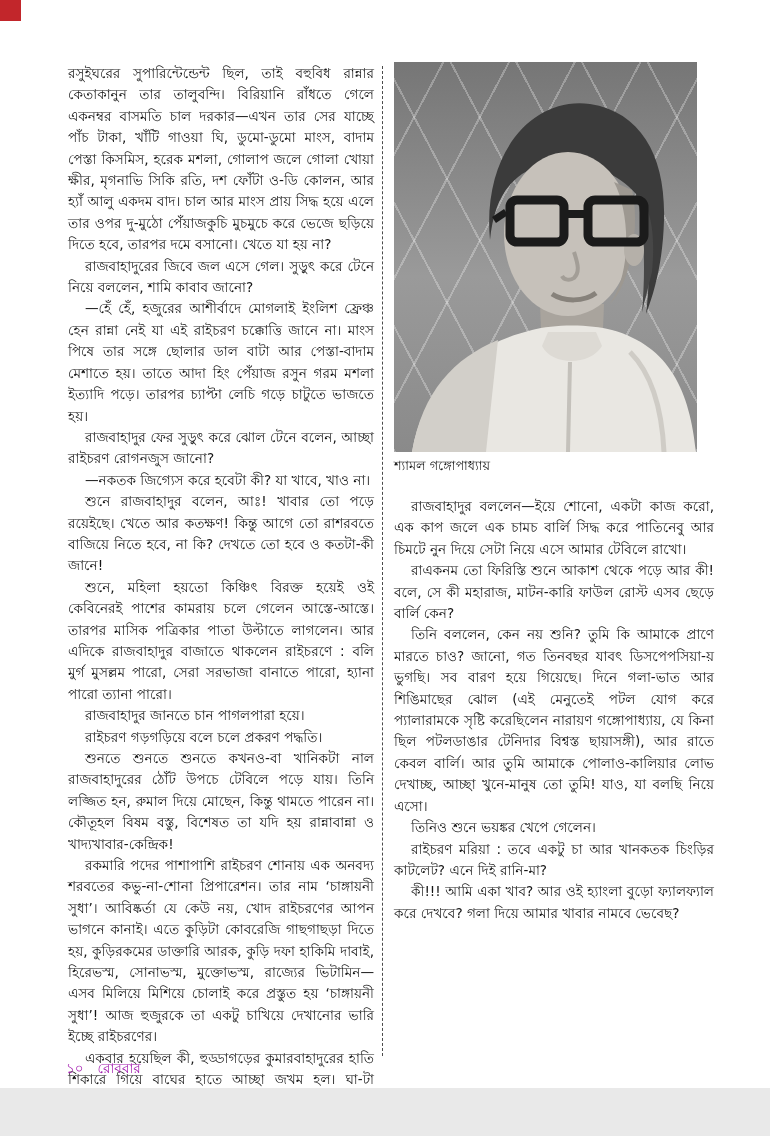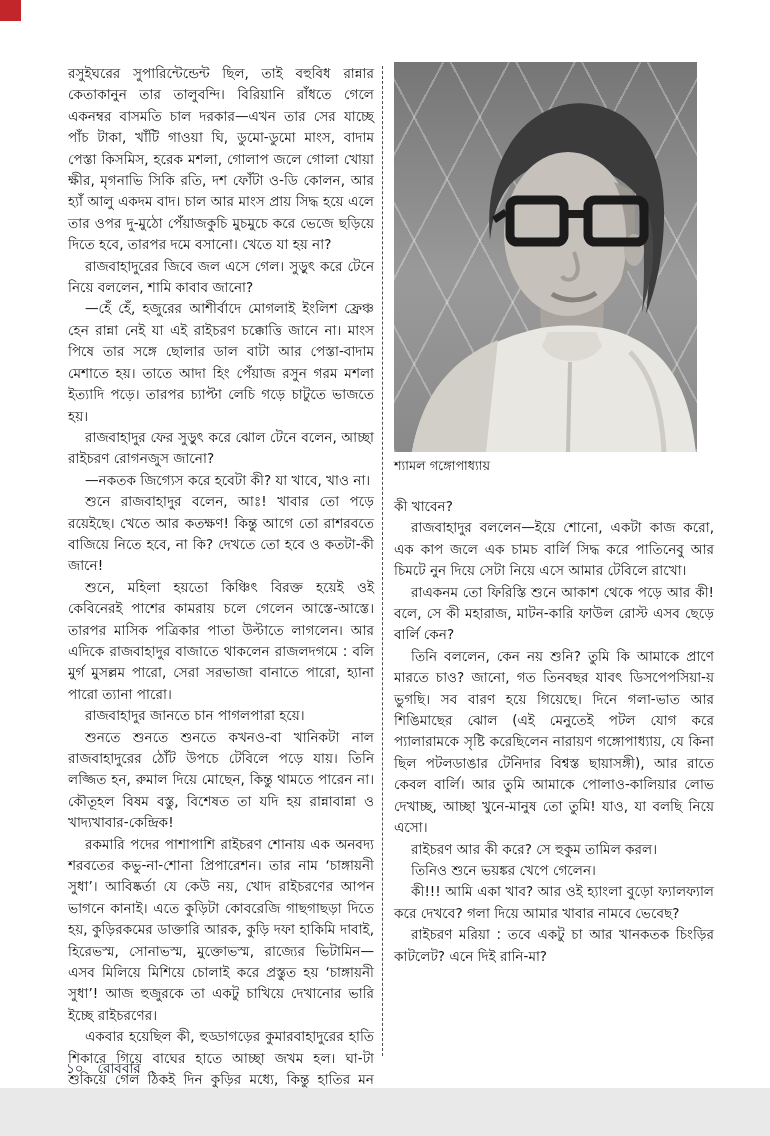--- a/index.html
+++ b/index.html
@@ -30,42 +30,43 @@
       repeating-linear-gradient(62deg, rgba(255,255,255,.28) 0 2px, rgba(255,255,255,0) 2px 58px),
       repeating-linear-gradient(-62deg, rgba(255,255,255,.28) 0 2px, rgba(255,255,255,0) 2px 58px),
       linear-gradient(180deg,#767676,#9a9a9a 55%,#8a8a8a);
   }
   .photo-frame svg{position:absolute;left:0;top:0;}
   .photo-caption{
     margin:6px 0 0 0;font-size:12.8px;line-height:16px;text-indent:0;
   }
   .rc-text{margin-top:22px;}
   .footer{
-    position:absolute;left:66px;top:1058px;font-size:13.5px;color:#0f172a;
+    position:absolute;left:66px;top:1058px;font-size:13.5px;color:#a21caf;
     display:flex;gap:14px;align-items:baseline;
   }
 </style>
 </head>
 <body>
 
 <div class="page">
 
   <div class="corner-mark" style="background: rgb(194, 38, 43);"></div>
 
   <div class="col-divider"></div>
 
   <div class="left-col">
     <p class="para noindent">রসুইঘরের সুপারিন্টেন্ডেন্ট ছিল, তাই বহুবিধ রান্নার কেতাকানুন তার তালুবন্দি। বিরিয়ানি রাঁধতে গেলে একনম্বর বাসমতি চাল দরকার—এখন তার সের যাচ্ছে পাঁচ টাকা, খাঁটি গাওয়া ঘি, ডুমো-ডুমো মাংস, বাদাম পেস্তা কিসমিস, হরেক মশলা, গোলাপ জলে গোলা খোয়া ক্ষীর, মৃগনাভি সিকি রতি, দশ ফোঁটা ও-ডি কোলন, আর হ্যাঁ আলু একদম বাদ। চাল আর মাংস প্রায় সিদ্ধ হয়ে এলে তার ওপর দু-মুঠো পেঁয়াজকুচি মুচমুচে করে ভেজে ছড়িয়ে দিতে হবে, তারপর দমে বসানো। খেতে যা হয় না?</p>
     <p class="para">রাজবাহাদুরের জিবে জল এসে গেল। সুড়ুৎ করে টেনে নিয়ে বললেন, শামি কাবাব জানো?</p>
     <p class="para">—হেঁ হেঁ, হজুরের আশীর্বাদে মোগলাই ইংলিশ ফ্রেঞ্চ হেন রান্না নেই যা এই রাইচরণ চক্কোত্তি জানে না। মাংস পিষে তার সঙ্গে ছোলার ডাল বাটা আর পেস্তা-বাদাম মেশাতে হয়। তাতে আদা হিং পেঁয়াজ রসুন গরম মশলা ইত্যাদি পড়ে। তারপর চ্যাপ্টা লেচি গড়ে চাটুতে ভাজতে হয়।</p>
     <p class="para">রাজবাহাদুর ফের সুড়ুৎ করে ঝোল টেনে বলেন, আচ্ছা রাইচরণ রোগনজুস জানো?</p>
     <p class="para">—নকতক জিগ্যেস করে হবেটা কী? যা খাবে, খাও না।</p>
     <p class="para">শুনে রাজবাহাদুর বলেন, আঃ! খাবার তো পড়ে রয়েইছে। খেতে আর কতক্ষণ! কিন্তু আগে তো রাশরবতে বাজিয়ে নিতে হবে, না কি? দেখতে তো হবে ও কতটা-কী জানে!</p>
-    <p class="para">শুনে, মহিলা হয়তো কিঞ্চিৎ বিরক্ত হয়েই ওই কেবিনেরই পাশের কামরায় চলে গেলেন আস্তে-আস্তে। তারপর মাসিক পত্রিকার পাতা উল্টাতে লাগলেন। আর এদিকে রাজবাহাদুর বাজাতে থাকলেন রাজলদগমে : বলি মুর্গ মুসল্লম পারো, সেরা সরভাজা বানাতে পারো, হ্যানা পারো ত্যানা পারো।</p>
+    <p class="para">শুনে, মহিলা হয়তো কিঞ্চিৎ বিরক্ত হয়েই ওই কেবিনেরই পাশের কামরায় চলে গেলেন আস্তে-আস্তে। তারপর মাসিক পত্রিকার পাতা উল্টাতে লাগলেন। আর এদিকে রাজবাহাদুর বাজাতে থাকলেন রাইচরণে : বলি মুর্গ মুসল্লম পারো, সেরা সরভাজা বানাতে পারো, হ্যানা পারো ত্যানা পারো।</p>
     <p class="para">রাজবাহাদুর জানতে চান পাগলপারা হয়ে।</p>
+    <p class="para">রাইচরণ গড়গড়িয়ে বলে চলে প্রকরণ পদ্ধতি।</p>
     <p class="para">শুনতে শুনতে শুনতে কখনও-বা খানিকটা নাল রাজবাহাদুরের ঠোঁট উপচে টেবিলে পড়ে যায়। তিনি লজ্জিত হন, রুমাল দিয়ে মোছেন, কিন্তু থামতে পারেন না। কৌতূহল বিষম বস্তু, বিশেষত তা যদি হয় রান্নাবান্না ও খাদ্যখাবার-কেন্দ্রিক!</p>
     <p class="para">রকমারি পদের পাশাপাশি রাইচরণ শোনায় এক অনবদ্য শরবতের কভু-না-শোনা প্রিপারেশন। তার নাম ‘চাঙ্গায়নী সুধা’। আবিষ্কর্তা যে কেউ নয়, খোদ রাইচরণের আপন ভাগনে কানাই। এতে কুড়িটা কোবরেজি গাছগাছড়া দিতে হয়, কুড়িরকমের ডাক্তারি আরক, কুড়ি দফা হাকিমি দাবাই, হিরেভস্ম, সোনাভস্ম, মুক্তোভস্ম, রাজ্যের ভিটামিন—এসব মিলিয়ে মিশিয়ে চোলাই করে প্রস্তুত হয় ‘চাঙ্গায়নী সুধা’! আজ হুজুরকে তা একটু চাখিয়ে দেখানোর ভারি ইচ্ছে রাইচরণের।</p>
     <p class="para">একবার হয়েছিল কী, হুড্ডাগড়ের কুমারবাহাদুরের হাতি শিকারে গিয়ে বাঘের হাতে আচ্ছা জখম হল। ঘা-টা শুকিয়ে গেল ঠিকই দিন কুড়ির মধ্যে, কিন্তু হাতির মন থেকে ভয়ের মেঘ সরে না, ত্রাসের পর্দা ওঠে না! এদিকে কুমার হাতিঅন্তপ্রাণ। শেষে কানাই, সে তখন হুড্ডাগড় এস্টেটে কী একটা চাকরি যেন করত, ওই চাঙ্গায়নী সুধা তৈরি করে হাতিকে সের-টাক খাওয়াল। আর, তারপর? বললে পেত্যয় হবে না, পরের দিন সকালেই হাতি বিলকুল চাঙ্গা।</p>
 
   </div>
 
   <div class="right-col">
 
     <div class="photo-frame">
       <svg width="303" height="390" viewBox="0 0 303 390">
@@ -92,28 +93,26 @@
         <path d="M18,390 C28,330 60,296 104,278 L92,390 Z" fill="#d2cfc9"></path>
         <path d="M148,284 C158,304 196,304 208,284 L202,270 L154,270 Z" fill="#dddad4"></path>
         <path d="M176,300 L174,390" stroke="#c4c1bb" stroke-width="4" fill="none"></path>
         <path d="M236,290 C258,312 268,348 270,390" stroke="#cfccc6" stroke-width="5" fill="none"></path>
       </svg>
     </div>
 
     <p class="photo-caption">শ্যামল গঙ্গোপাধ্যায়</p>
 
     <div class="rc-text">
-      <p class="para noindent">কী খাবেন?</p>
       <p class="para">রাজবাহাদুর বললেন—ইয়ে শোনো, একটা কাজ করো, এক কাপ জলে এক চামচ বার্লি সিদ্ধ করে পাতিনেবু আর চিমটে নুন দিয়ে সেটা নিয়ে এসে আমার টেবিলে রাখো।</p>
       <p class="para">রাএকনম তো ফিরিস্তি শুনে আকাশ থেকে পড়ে আর কী! বলে, সে কী মহারাজ, মাটন-কারি ফাউল রোস্ট এসব ছেড়ে বার্লি কেন?</p>
       <p class="para">তিনি বললেন, কেন নয় শুনি? তুমি কি আমাকে প্রাণে মারতে চাও? জানো, গত তিনবছর যাবৎ ডিসপেপসিয়া-য় ভুগছি। সব বারণ হয়ে গিয়েছে। দিনে গলা-ভাত আর শিঙিমাছের ঝোল (এই মেনুতেই পটল যোগ করে প্যালারামকে সৃষ্টি করেছিলেন নারায়ণ গঙ্গোপাধ্যায়, যে কিনা ছিল পটলডাঙার টেনিদার বিশ্বস্ত ছায়াসঙ্গী), আর রাতে কেবল বার্লি। আর তুমি আমাকে পোলাও-কালিয়ার লোভ দেখাচ্ছ, আচ্ছা খুনে-মানুষ তো তুমি! যাও, যা বলছি নিয়ে এসো।</p>
-      <p class="para">রাইচরণ আর কী করে? সে হুকুম তামিল করল।</p>
       <p class="para">তিনিও শুনে ভয়ঙ্কর খেপে গেলেন।</p>
+      <p class="para">রাইচরণ মরিয়া : তবে একটু চা আর খানকতক চিংড়ির কাটলেট? এনে দিই রানি-মা?</p>
       <p class="para">কী!!! আমি একা খাব? আর ওই হ্যাংলা বুড়ো ফ্যালফ্যাল করে দেখবে? গলা দিয়ে আমার খাবার নামবে ভেবেছ?</p>
-      <p class="para">রাইচরণ মরিয়া : তবে একটু চা আর খানকতক চিংড়ির কাটলেট? এনে দিই রানি-মা?</p>
 
     </div>
   </div>
 
   <div class="footer">
     <span>১০</span>
     <span>রোববার</span>
   </div>
 
 </div>

